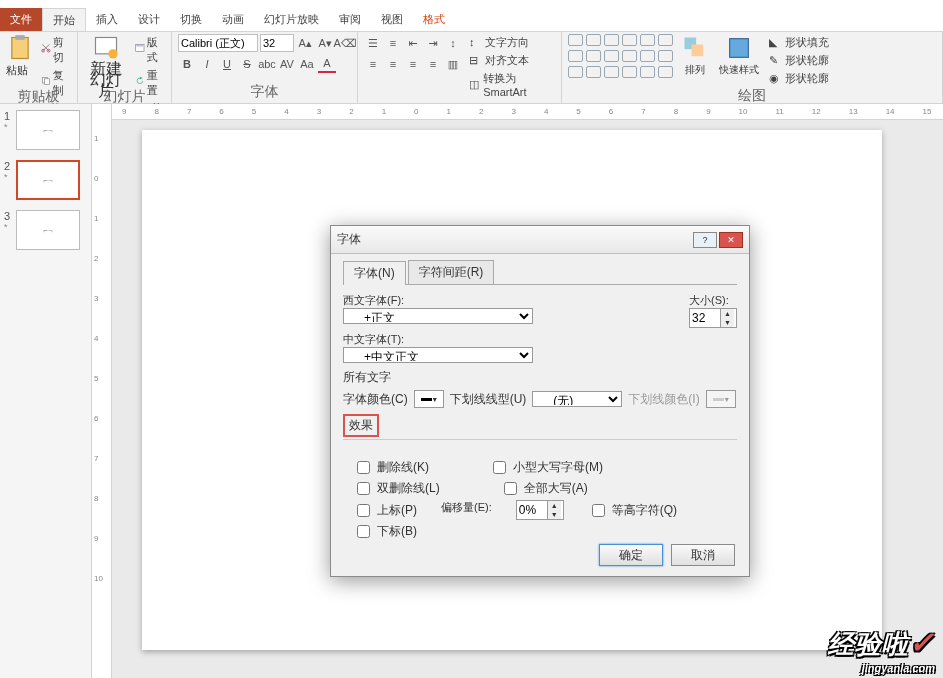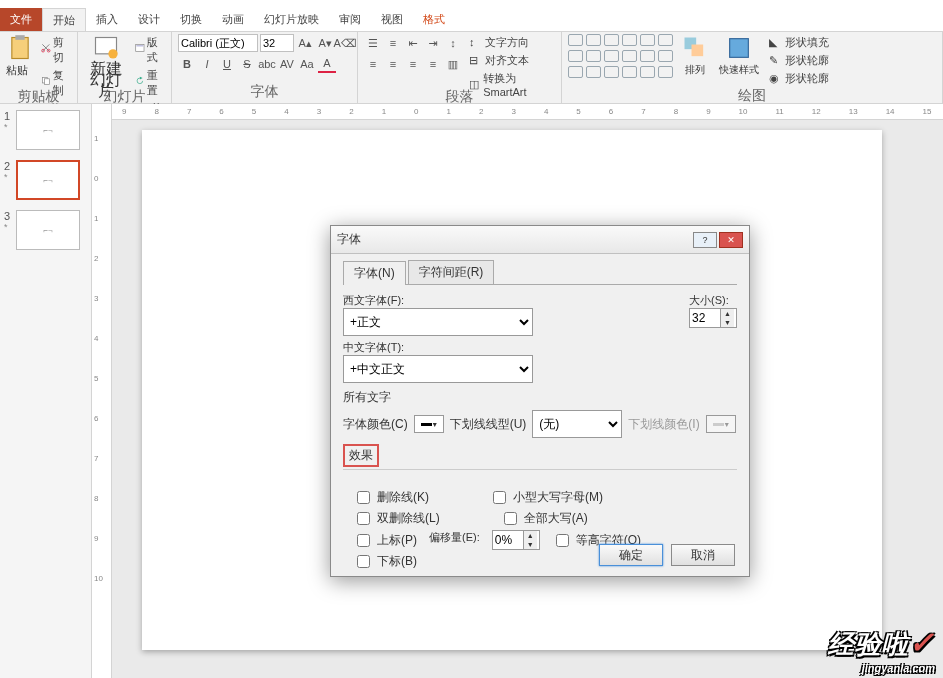--- a/index.html
+++ b/index.html
@@ -41,21 +41,21 @@
   .dtitle { height:28px; background:linear-gradient(#fafafa,#e8e8e8); border-bottom:1px solid #c0c0c0; display:flex; align-items:center; padding:0 6px; font-size:12px; }
   .dtitle .sp { flex:1; }
   .winbtn { width:24px; height:16px; border:1px solid #888; font-size:9px; display:flex; align-items:center; justify-content:center; margin-left:2px; }
   .winbtn.help { background:#e8f0f8; }
   .winbtn.close { background:#d9534f; color:#fff; border-color:#a03020; }
   .dbody { padding:6px 12px; }
   .dtabs { display:flex; border-bottom:1px solid #aaa; margin-bottom:8px;align-items:flex-end; }
   .dtab { padding:3px 10px; border:1px solid #aaa; border-bottom:none; background:#e8e8e8; font-size:12px; margin-right:2px; }
   .dtab.on { background:#f0f0f0; position:relative; top:1px; }
   .dfield { display:flex; align-items:center; gap:6px; margin:4px 0; font-size:12px; }
-  .dsel { border:1px solid #999; background:#fff; height:28px; font-size:12px; padding:1px 2px; }
+  .dsel { border:1px solid #999; background:#fff; height:16px; font-size:12px; padding:1px 16px; }
   .sectlbl { font-size:12px; margin:6px 0 2px; }
   .redbox { border:2px solid #d9534f; padding:1px 4px; display:inline-block; font-size:12px; }
   .chkrow { display:flex; gap:60px; margin:2px 0 2px 10px; }
   .chk { display:flex; align-items:center; gap:4px; font-size:12px; }
   .chk input { width:13px; height:13px; }
   .dlgbtns { position:absolute; bottom:10px; right:14px; display:flex; gap:8px; }
   .dlgbtn { width:64px; height:22px; background:linear-gradient(#fafafa,#e0e0e0); border:1px solid #8a8a8a; font-size:12px; display:flex; align-items:center; justify-content:center; }
   .dlgbtn.primary { border:1px solid #4a90d9; box-shadow:0 0 2px #4a90d9; }
   .spinner { width:48px; height:20px; border:1px solid #999; background:#fff; display:flex; }
   .spinner input { border:none; width:30px; font-size:12px; padding:1px 2px; }
@@ -221,21 +221,20 @@
         <div class="btn">
             <span class="ico">⊟</span>
             <span>对齐文本</span>
           </div>
         <div class="btn">
             <span class="ico">◫</span>
             <span>转换为 SmartArt</span>
           </div>
       </div>
     </div>
-    <div class="rlabel">段落</div>
   </div>
 
   <div class="rgroup" style="flex:1">
     <div class="rbody">
       <div class="shape-grid">
         <span></span>
           <span></span>
           <span></span>
           <span></span>
           <span></span>
@@ -417,21 +416,21 @@
       <div class="chkrow">
         <label class="chk">
             <input type="checkbox" style="">
             <span>双删除线(L)</span>
           </label>
         <label class="chk">
             <input type="checkbox" style="">
             <span>全部大写(A)</span>
           </label>
       </div>
-      <div class="chkrow" style="gap:12px">
+      <div class="chkrow" style="gap:24px">
         <label class="chk">
             <input type="checkbox" style="">
             <span>上标(P)</span>
           </label>
         <span>偏移量(E):</span>
         <div class="spinner">
             <input value="0%" style="">
             <div class="spinbtns">
               <span>▲</span>
               <span>▼</span>

